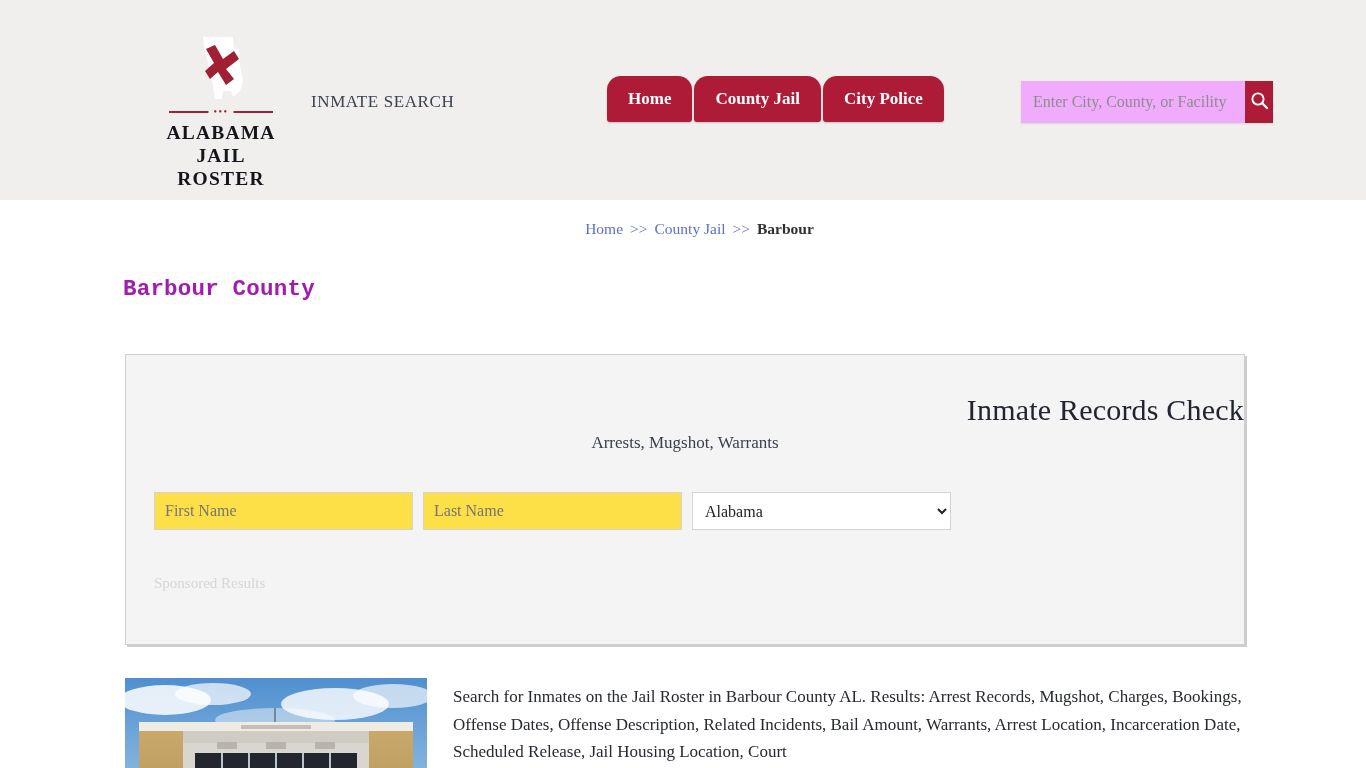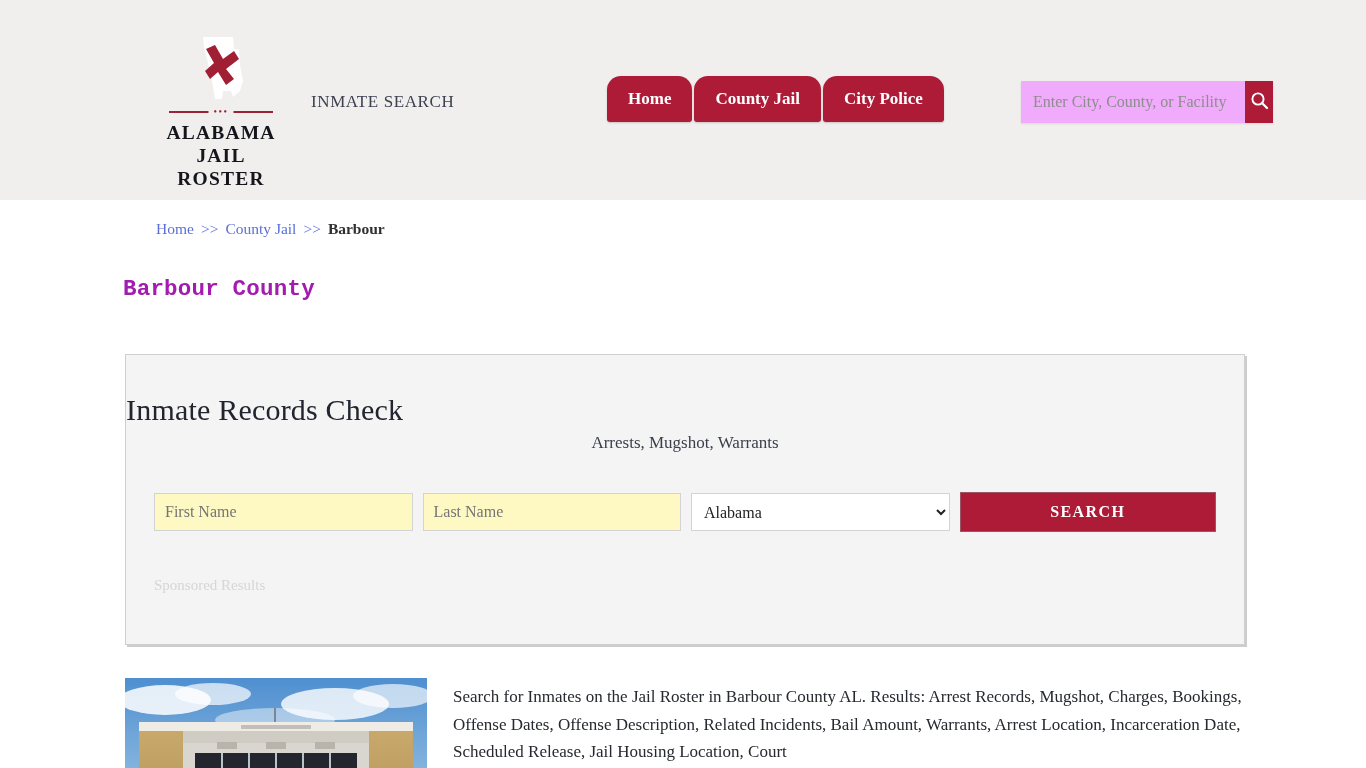--- a/index.html
+++ b/index.html
@@ -148,20 +148,21 @@
     margin: 0 auto;
     position: relative;
   }
 
   .breadcrumb {
     padding-top: 20px;
     font-size: 15.5px;
     font-family: "Liberation Serif", serif;
     color: #333;
     padding-left: 33px;
+    text-align: center;
   }
   .breadcrumb a {
     color: #5a6fd8;
     text-decoration: none;
     cursor: pointer;
   }
   .breadcrumb .sep {
     color: #5a6fd8;
     margin: 0 7px;
   }
@@ -183,21 +184,21 @@
   .sponsor-box {
     position: relative;
     margin: 52px 0 0 2px;
     width: 1120px;
     height: 291px;
     background: #f4f4f4;
     border: 1px solid #cfcfcf;
     box-shadow: 2px 2px 0 0 #cdcdcd;
   }
   .sponsor-title {
-    text-align: left;
+    text-align: right;
     font-family: "Liberation Serif", serif;
     font-size: 30px;
     color: #22252f;
     padding-top: 38px;
     letter-spacing: 0.2px;
   }
   .sponsor-sub {
     text-align: center;
     font-family: "Liberation Serif", serif;
     font-size: 17px;
@@ -205,21 +206,21 @@
     margin-top: 6px;
   }
   .sponsor-form {
     display: flex;
     align-items: center;
     gap: 10px;
     margin: 39px 28px 0 28px;
   }
   .sponsor-form input[type=text] {
     height: 38px;
-    background: #fef9c3;
+    background: #fde047;
     border: 1px solid #d3d3d3;
     font-family: "Liberation Serif", serif;
     font-size: 16px;
     color: #444;
     padding: 0 10px;
     outline: none;
   }
   .sponsor-form input[type=text]::placeholder { color: #757575; }
   .f-first { width: 259px; }
   .f-last  { width: 259px; }
@@ -335,21 +336,20 @@
   <div class="sponsor-box">
     <div class="sponsor-title">Inmate Records Check</div>
     <div class="sponsor-sub">Arrests, Mugshot, Warrants</div>
 
     <div class="sponsor-form">
       <input class="f-first" type="text" placeholder="First Name" style="">
       <input class="f-last" type="text" placeholder="Last Name" style="">
       <select class="f-state">
         <option>Alabama</option>
       </select>
-      <button class="f-submit">SEARCH</button>
     </div>
 
     <div class="sponsor-note">Sponsored Results</div>
   </div>
 
   <div class="content-row">
     <div class="thumb">
       <svg width="302" height="160" viewBox="0 0 302 160">
         <defs>
           <linearGradient id="sky" x1="0" y1="0" x2="0" y2="1">

